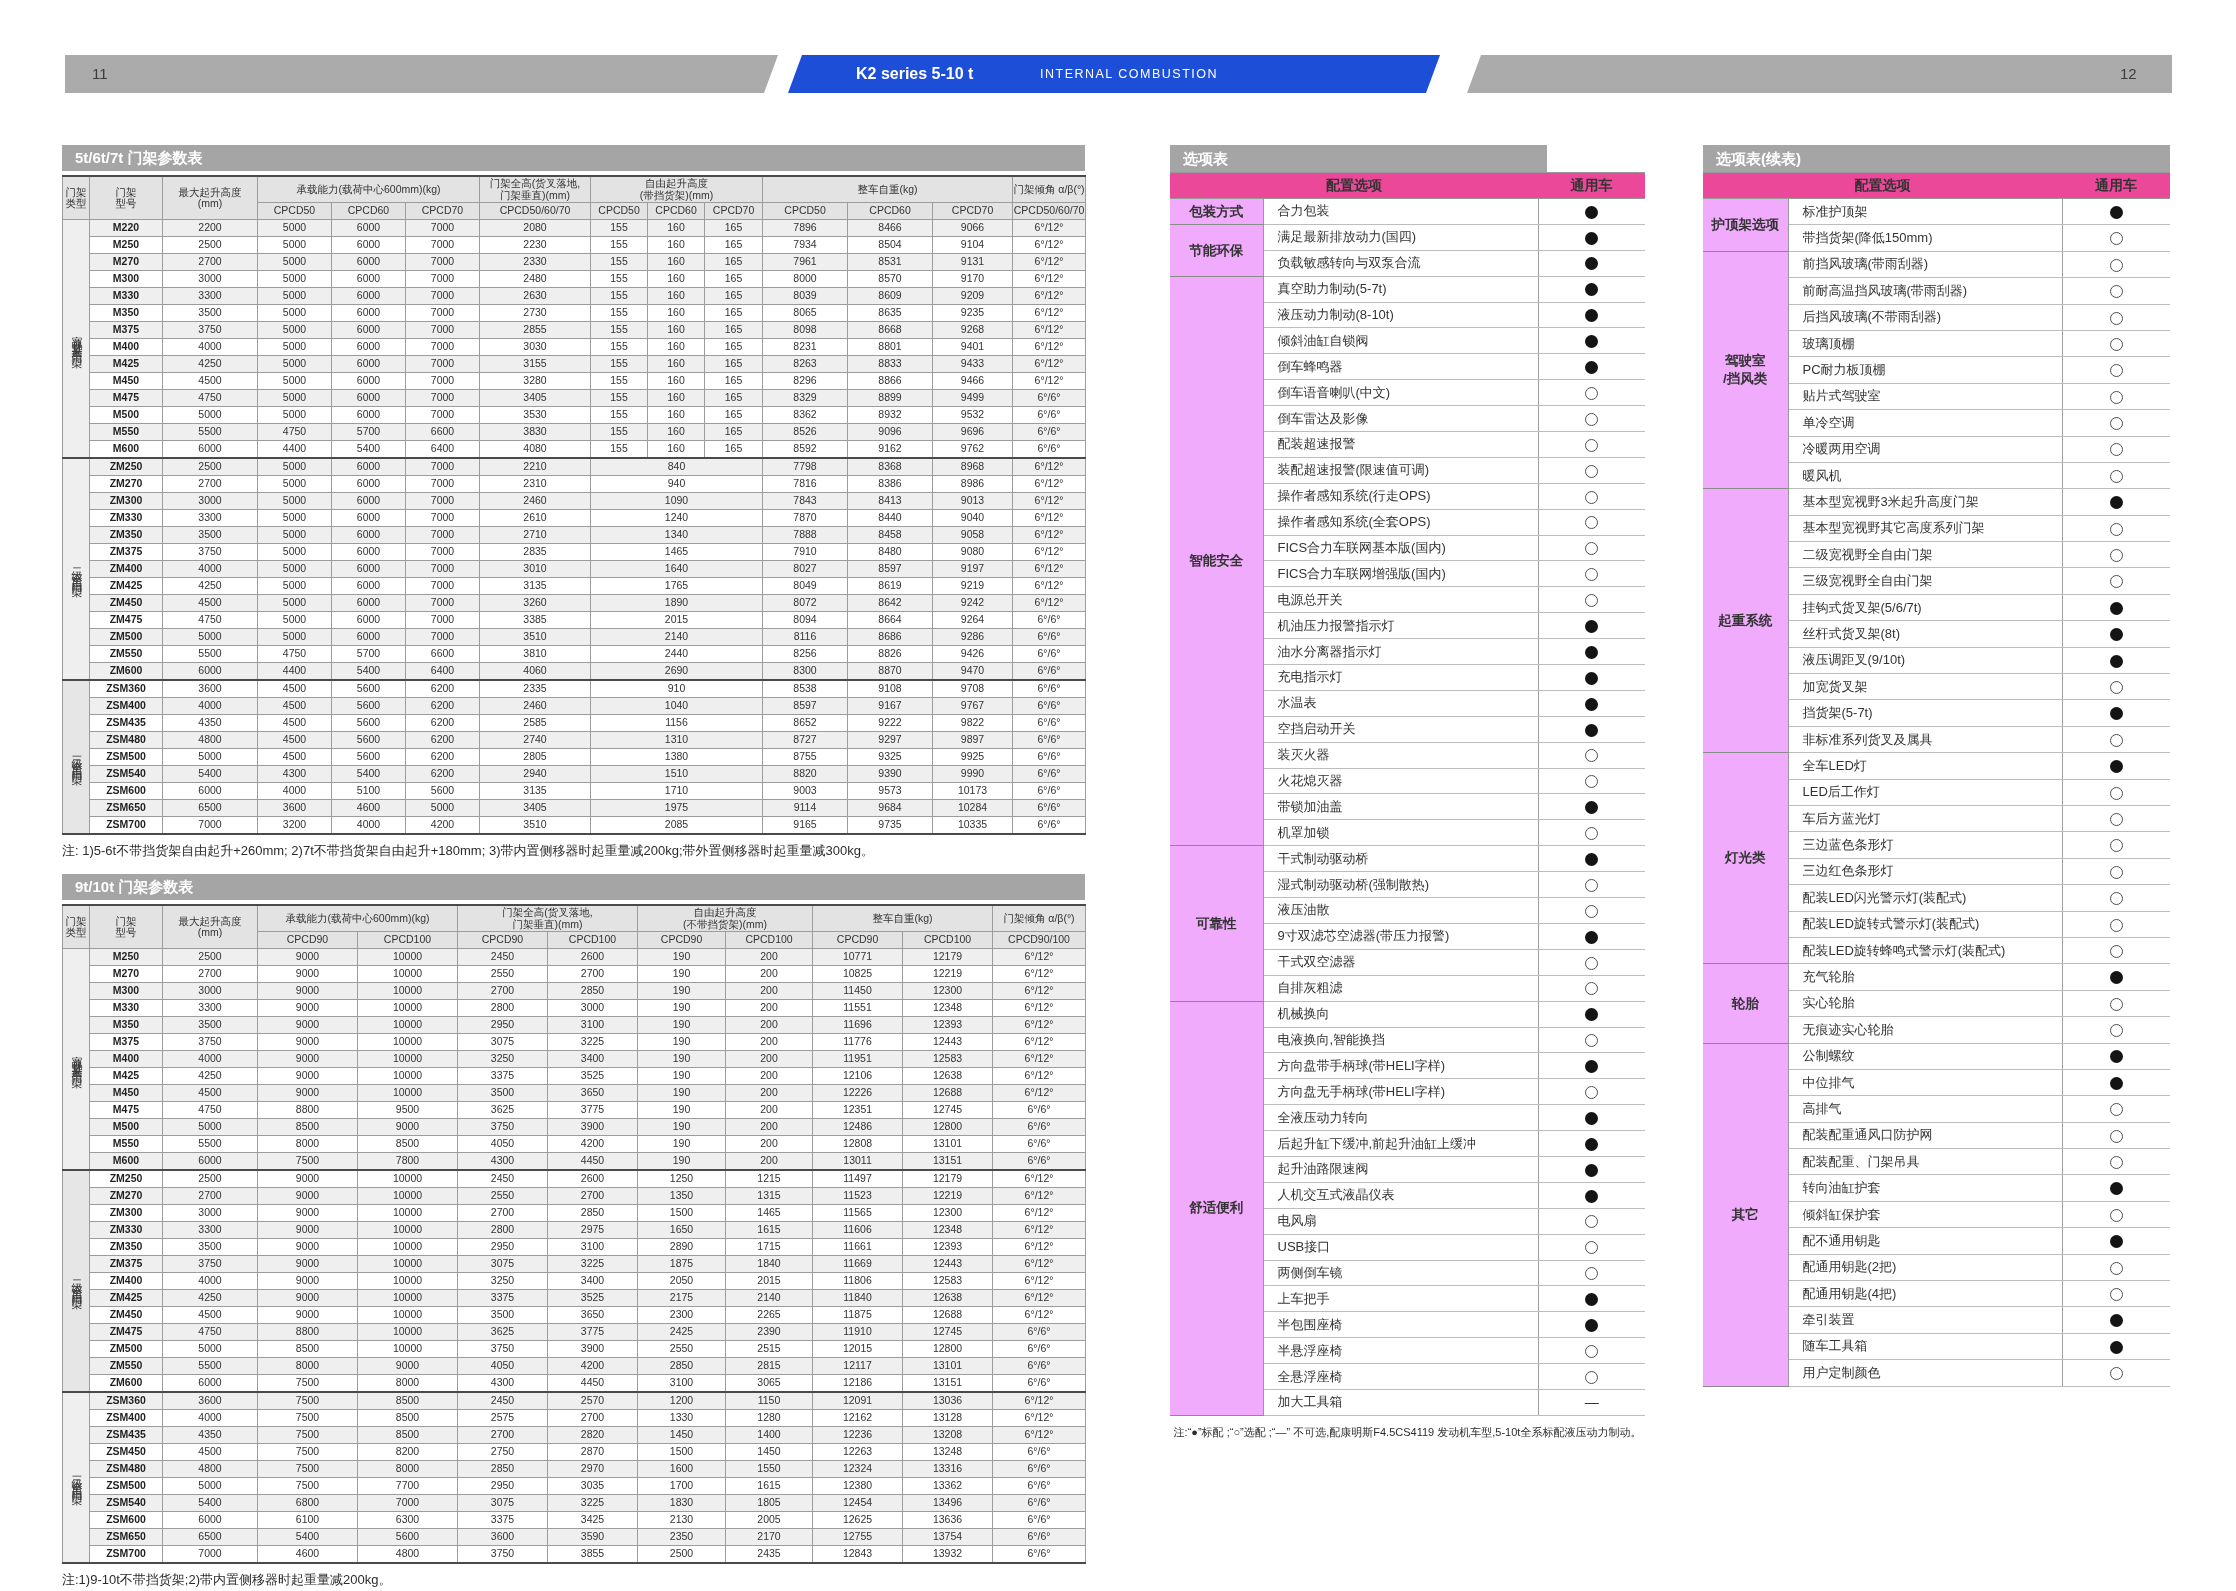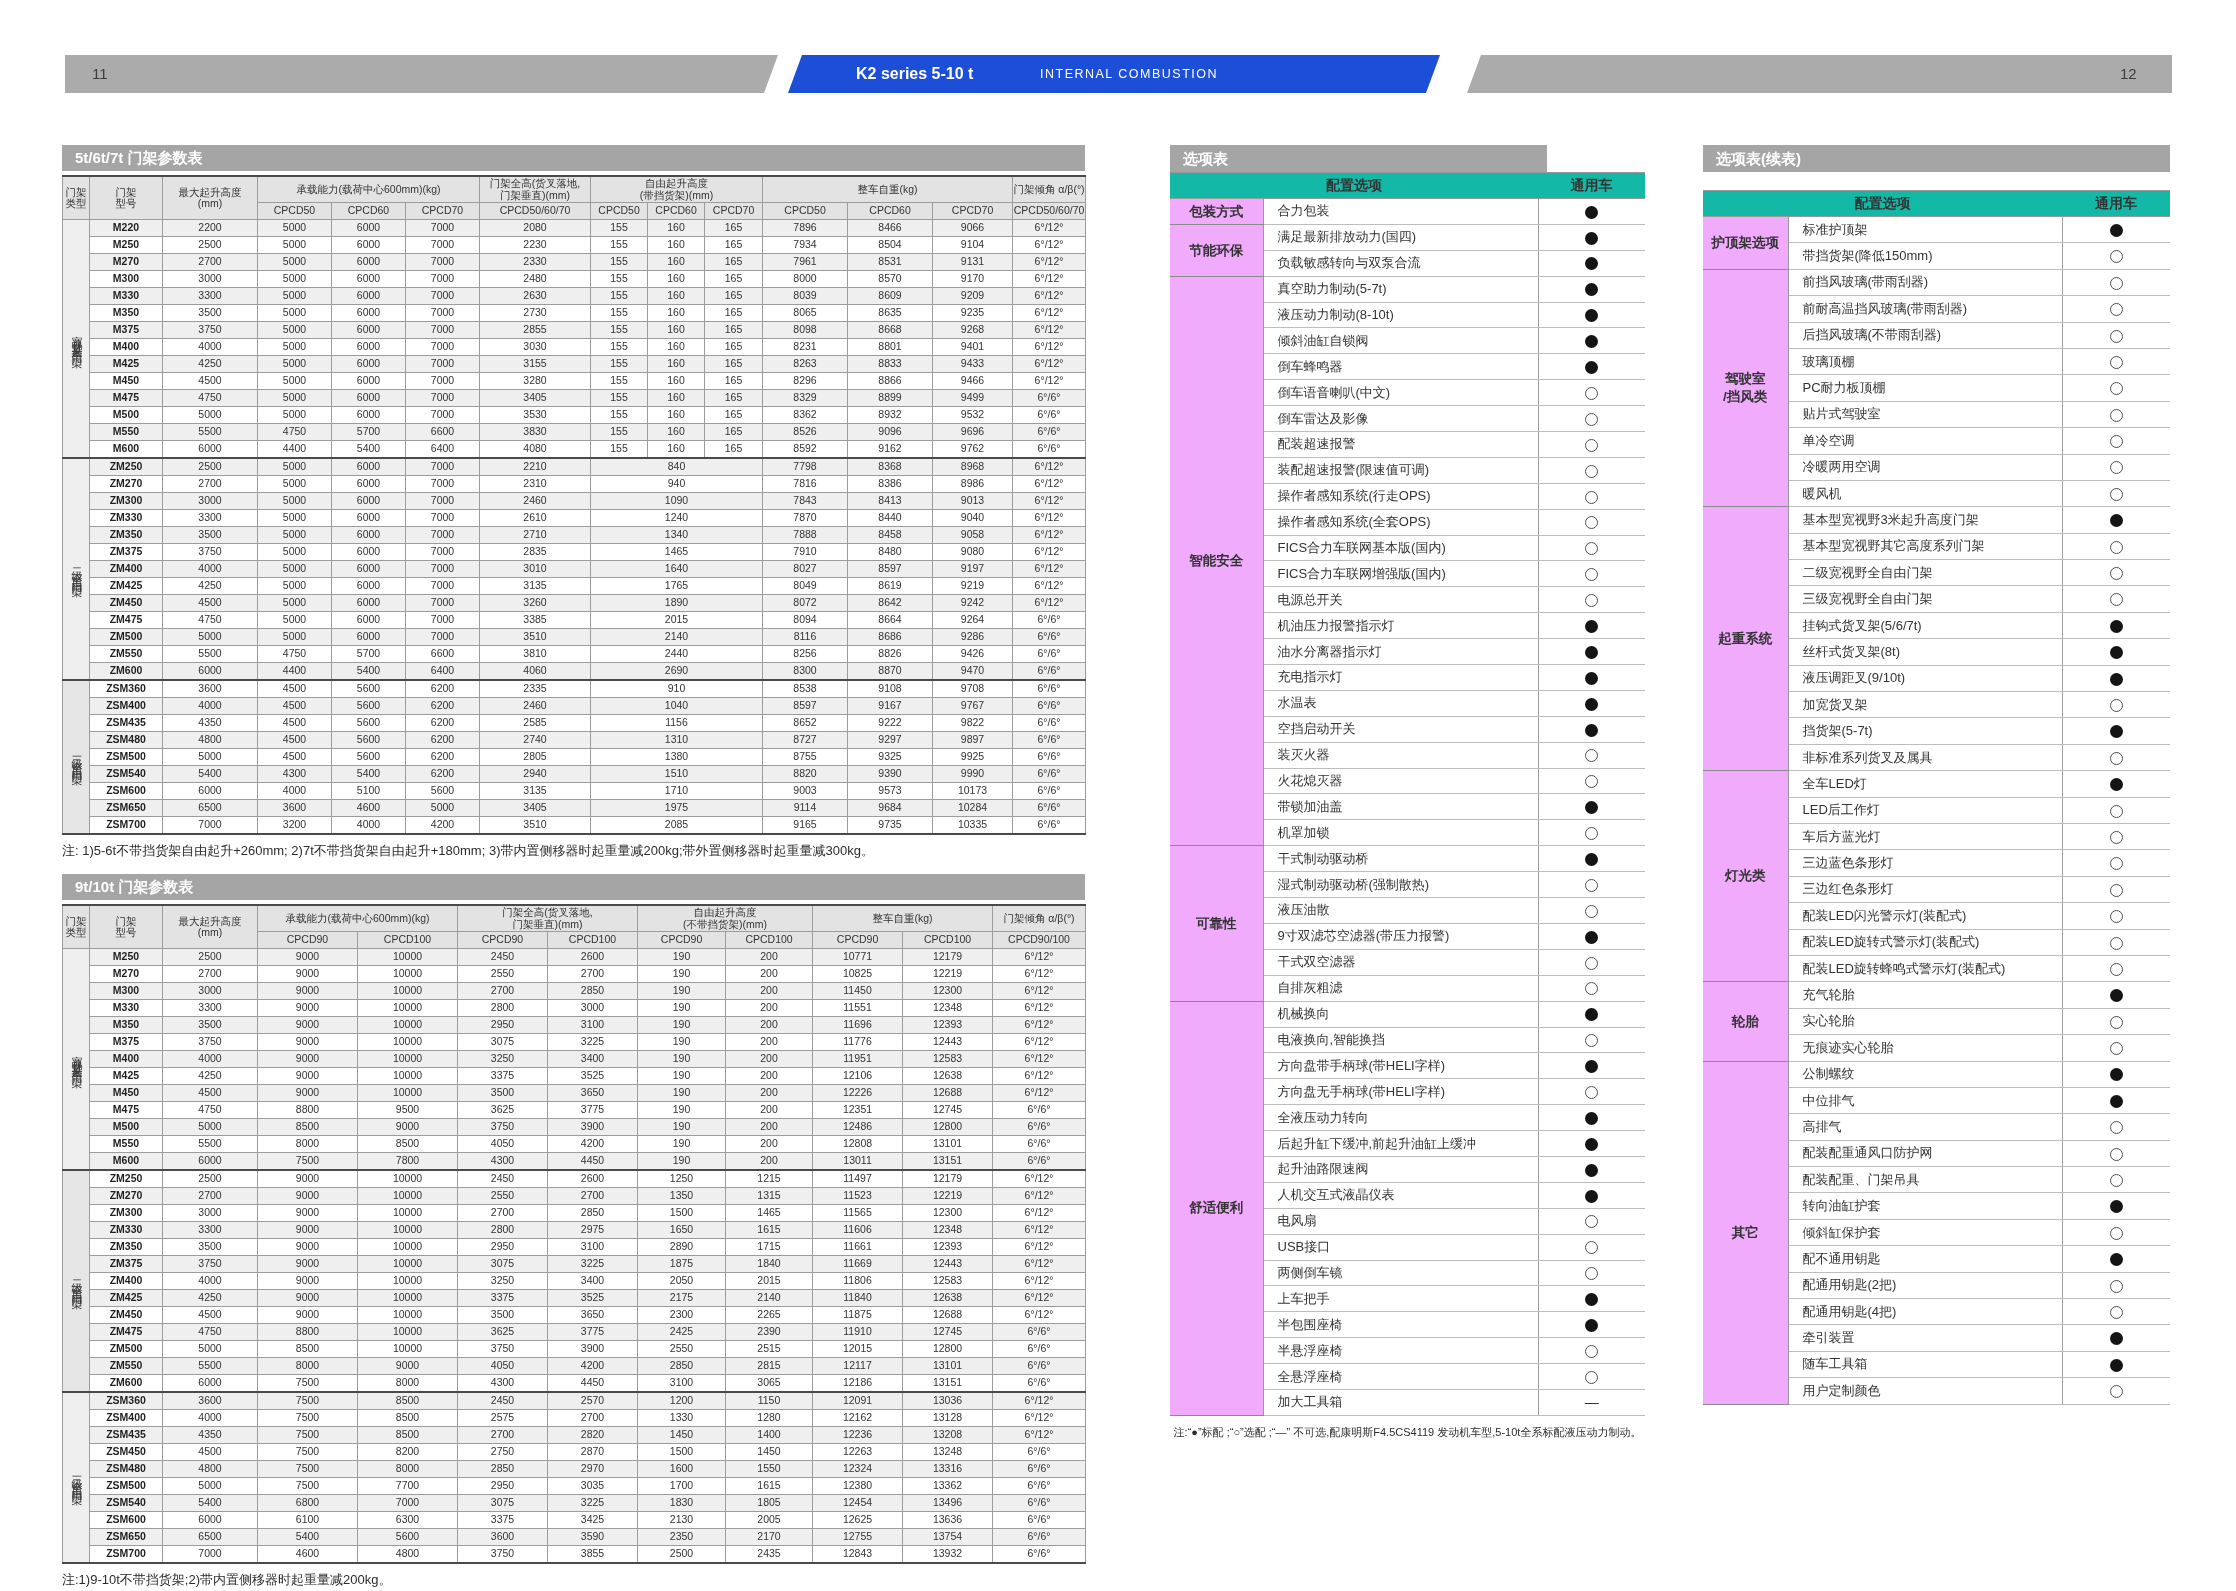--- a/index.html
+++ b/index.html
@@ -19,21 +19,21 @@
   #band-cat    { position:absolute; left:252px; top:12px; color:#fff; font-size:12.5px; letter-spacing:1.5px; }
 
   
   #colL { position:absolute; left:62px;  top:145px; width:1023px; }
   #colM { position:absolute; left:1170px; top:145px; width:475px; }
   #colR { position:absolute; left:1703px; top:145px; width:467px; }
 
   .secbar { height:26px; background:#a5a5a5; color:#fff; font-weight:bold; font-size:15px;
             line-height:26px; padding-left:13px; margin-bottom:4px; }
   #colM .secbar { width:377px; box-sizing:border-box; margin-bottom:0; height:27px; line-height:27px; }
-  #colR .secbar { margin-bottom:18px; height:27px; line-height:27px; }
+  #colR .secbar { margin-bottom:0; height:27px; line-height:27px; }
 
   
   table.spec { border-collapse:collapse; table-layout:fixed; width:1023px;
                border-top:2px solid #4a4a4a; border-bottom:2px solid #4a4a4a; }
   .spec th, .spec td { border:1px solid #9c9c9c; font-size:10.5px; color:#333;
                        text-align:center; padding:0; height:16px; line-height:1.08;
                        overflow:hidden; white-space:pre-line; font-weight:normal; }
   .spec thead tr.h1 th { height:25px; }
   .spec thead tr.h2 th { height:16px; }
   .spec thead th { background:#e3e3e3; }
@@ -44,21 +44,21 @@
   .spec td.typecell div { writing-mode:vertical-rl; text-orientation:upright; margin:0 auto;
                           letter-spacing:3px; font-size:11px; color:#333; }
   .spec tr.gsep td { border-top:2px solid #4a4a4a; }
   .tnote { font-size:13px; color:#2c2c2c; margin-top:7px; }
   #colL .secbar.second { margin-top:14px; }
 
   
   table.opt { border-collapse:collapse; table-layout:fixed; width:100%;
               border-top:1px solid #999; border-bottom:1.5px solid #888; }
   .opt th, .opt td { padding:0; color:#333; }
-  .opt thead th { height:25px; background:#14b8a6; font-size:14px; font-weight:bold;
+  .opt thead th { height:25px; background:#ec4899; font-size:14px; font-weight:bold;
                   border-bottom:1px solid #999; }
   .opt td.gname { background:#f0abfc; font-weight:bold; font-size:13.5px; text-align:center;
                   border-right:1px solid #999; border-bottom:1.5px solid #8a8a8a; line-height:1.3; }
   .opt td.lbl { font-size:13px; padding-left:14px; border-bottom:1px solid #bdbdbd;
                 border-right:1px solid #9f9f9f; }
   .opt td.mk-cell { text-align:center; border-bottom:1px solid #bdbdbd; }
   .opt tr.gfirst td { border-top:1.5px solid #8a8a8a; }
   #optTable1 td.lbl, #optTable1 td.mk-cell { height:24.9px; }
   #optTable2 td.lbl, #optTable2 td.mk-cell { height:25.4px; }
   .mk { display:inline-block; width:13px; height:13px; border-radius:50%; vertical-align:middle; }

